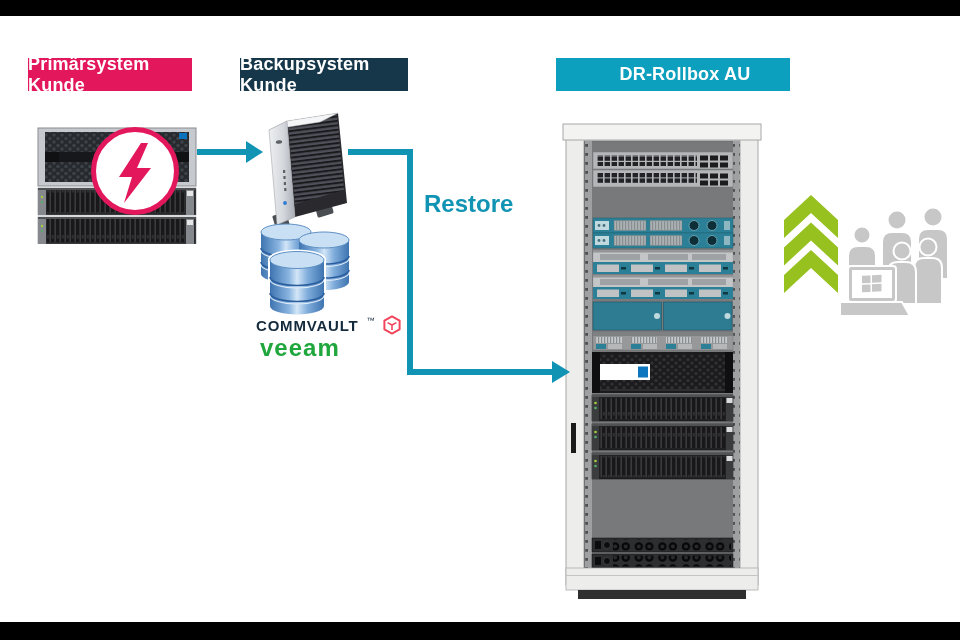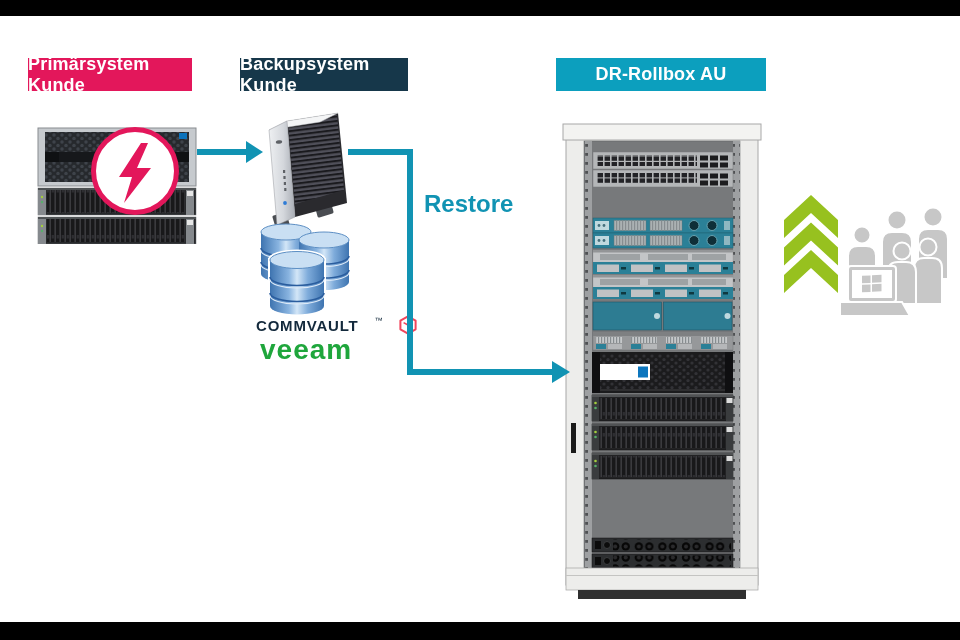--- a/index.html
+++ b/index.html
@@ -19,36 +19,36 @@
   }
   .bar{position:absolute;left:0;width:960px;background:#000;}
   .bar.top{top:0;height:16px;}
   .bar.bottom{bottom:0;height:18px;}
   .banner{
     position:absolute;top:58px;height:33px;display:flex;align-items:center;justify-content:center;
     color:#fff;font-weight:bold;font-size:18px;letter-spacing:.2px;z-index:4;
   }
   .banner.primary{left:16px;width:164px;background:var(--pink);margin-left:12px;}
   .banner.backup{left:240px;width:168px;background:var(--navy);}
-  .banner.dr{left:556px;width:210px;background:var(--teal-banner);}
+  .banner.dr{left:556px;width:210px;background:var(--teal-banner);padding-left:24px;}
   .abs{position:absolute;}
   .restore-label{
     position:absolute;left:424px;top:190px;color:var(--teal);
     font-weight:bold;font-size:24px;z-index:7;
   }
   .commvault-row{
-    position:absolute;left:256px;top:315px;display:flex;align-items:center;gap:16px;z-index:4;
+    position:absolute;left:256px;top:315px;display:flex;align-items:center;gap:8px;z-index:4;
   }
   .commvault-text{
     font-weight:bold;font-size:15px;letter-spacing:.8px;color:var(--cv-navy);
   }
   .commvault-tm{font-size:8px;color:var(--cv-navy);align-self:flex-start;margin-top:1px;}
   .veeam-text{
     position:absolute;left:260px;top:334px;z-index:4;
-    font-weight:800;font-size:28px;letter-spacing:1px;color:var(--veeam-green);
+    font-weight:800;font-size:24px;letter-spacing:1px;color:var(--veeam-green);
   }
   svg{display:block;}
   .z3{z-index:3;} .z6{z-index:6;pointer-events:none;}
 </style>
 </head>
 <body>
 
 <div class="canvas">
   <div class="bar top"></div>
   <div class="bar bottom"></div>

